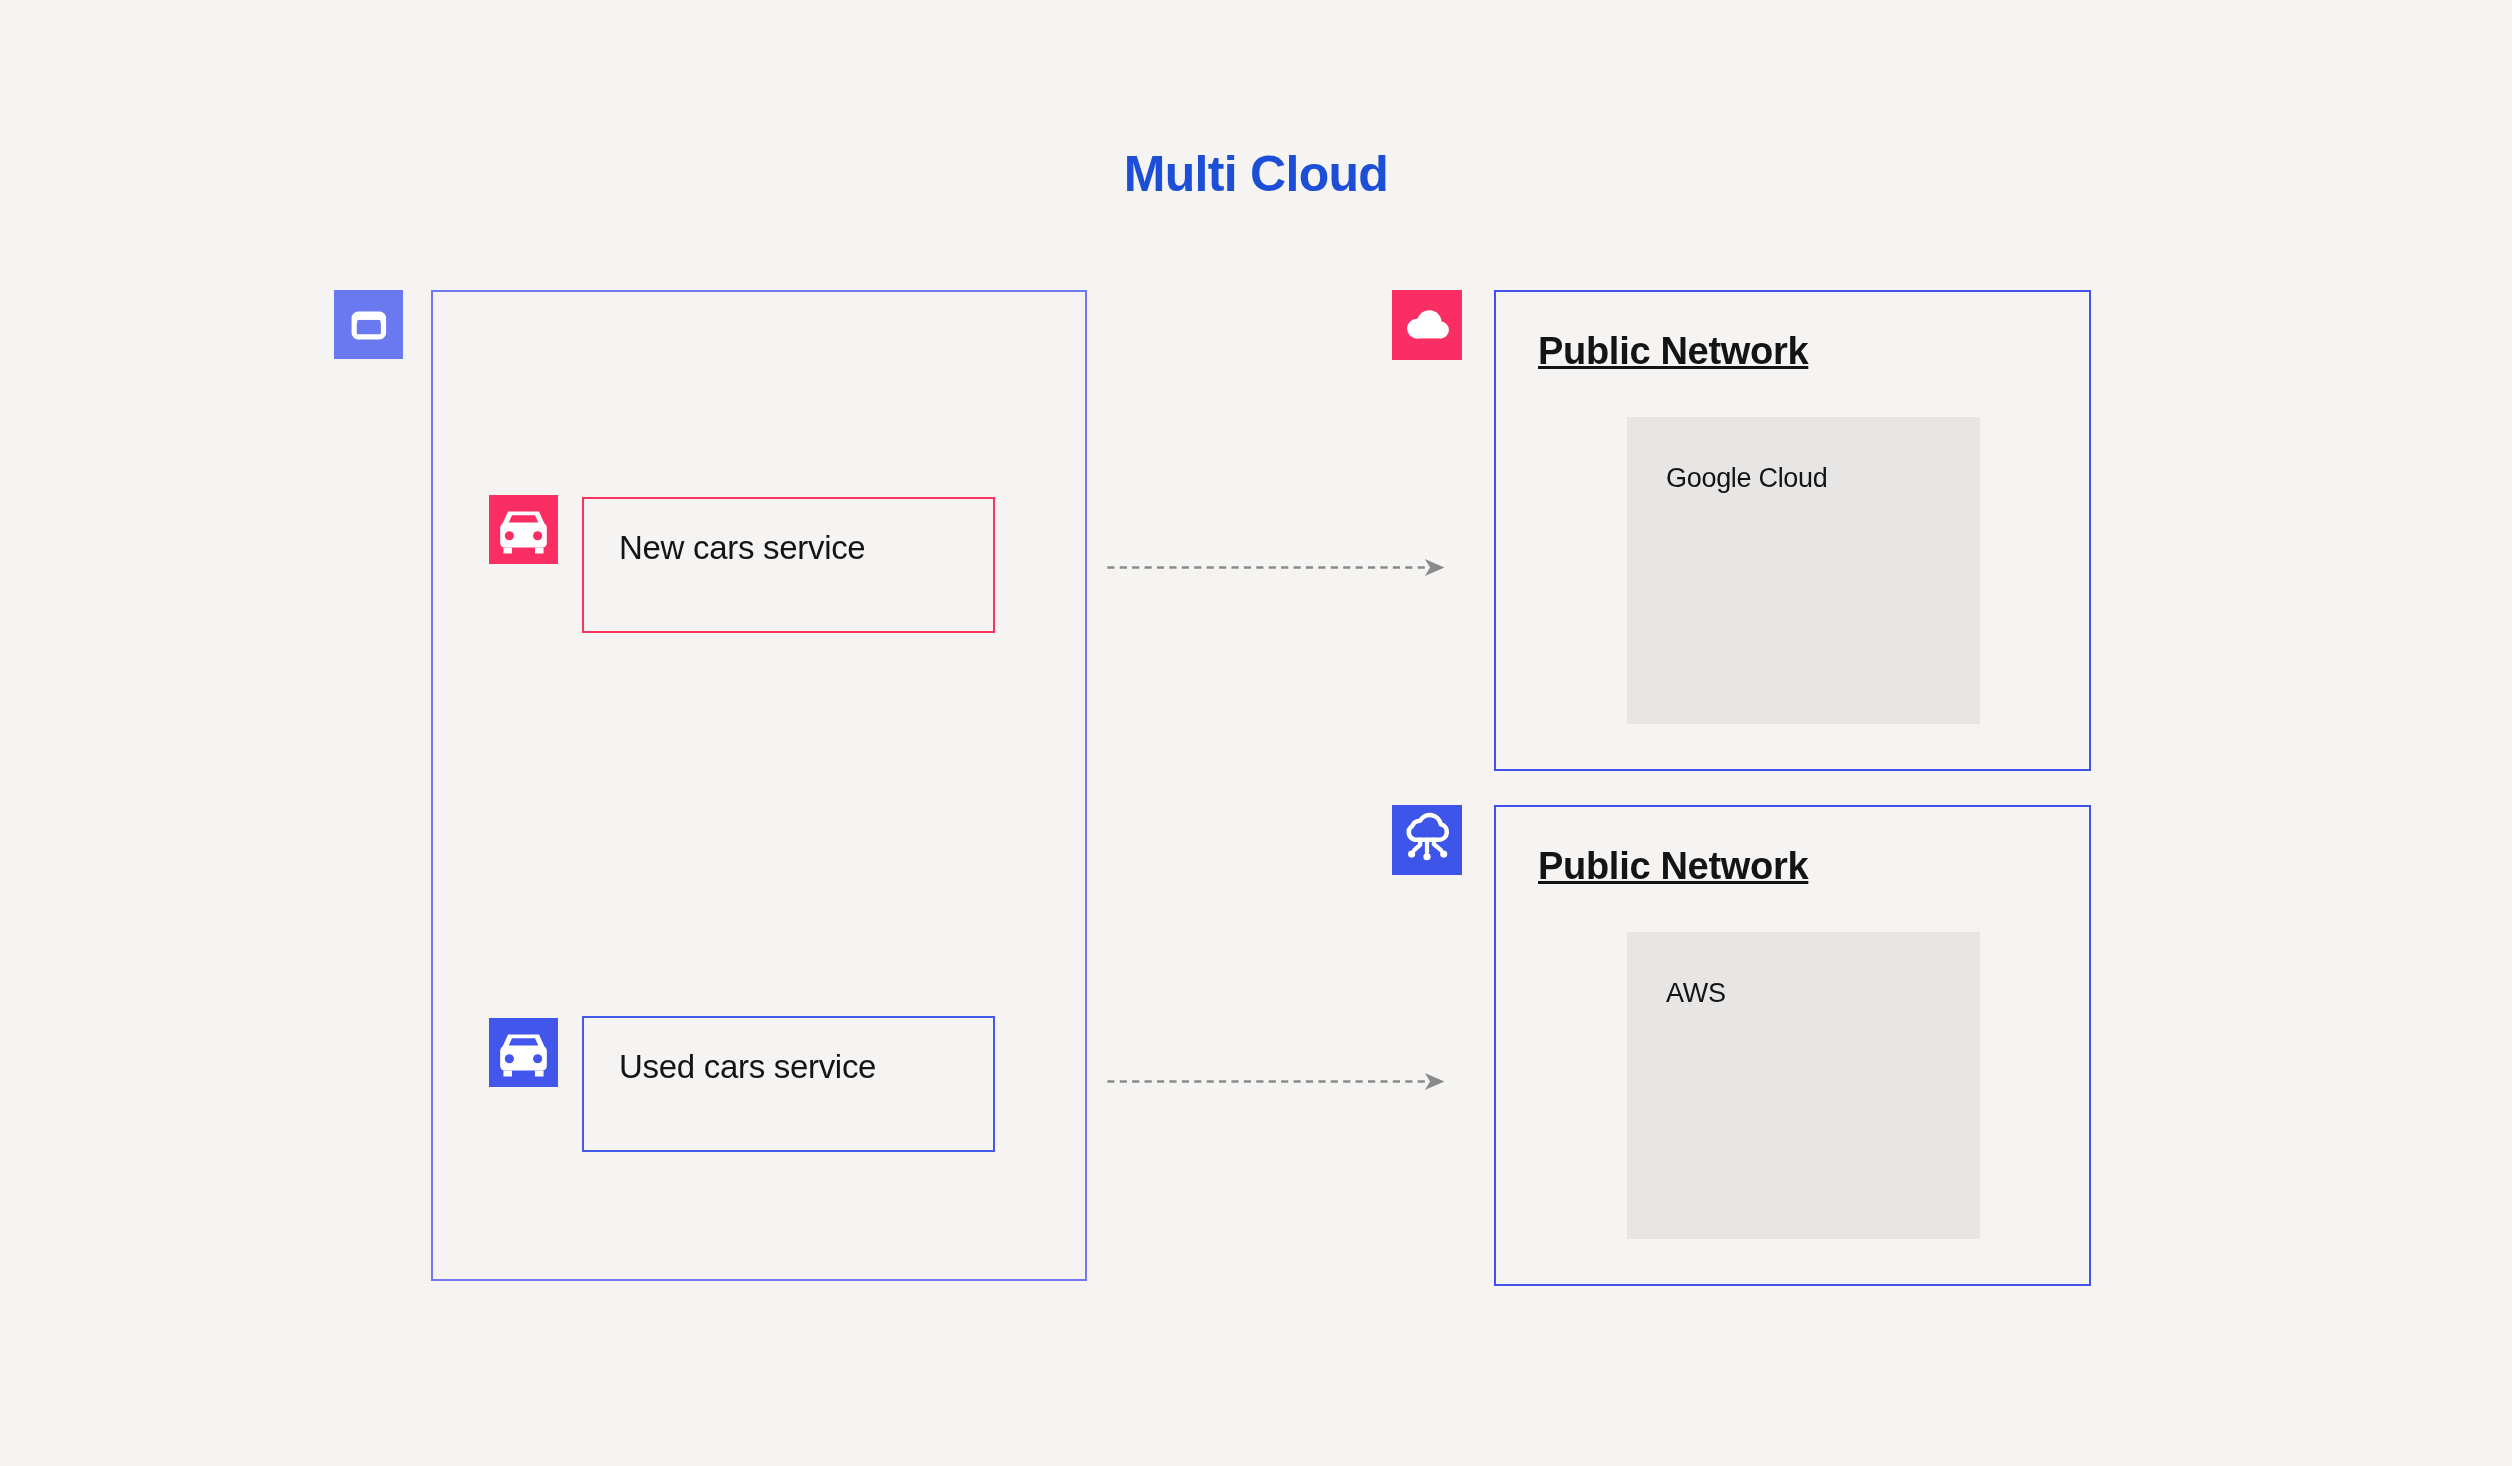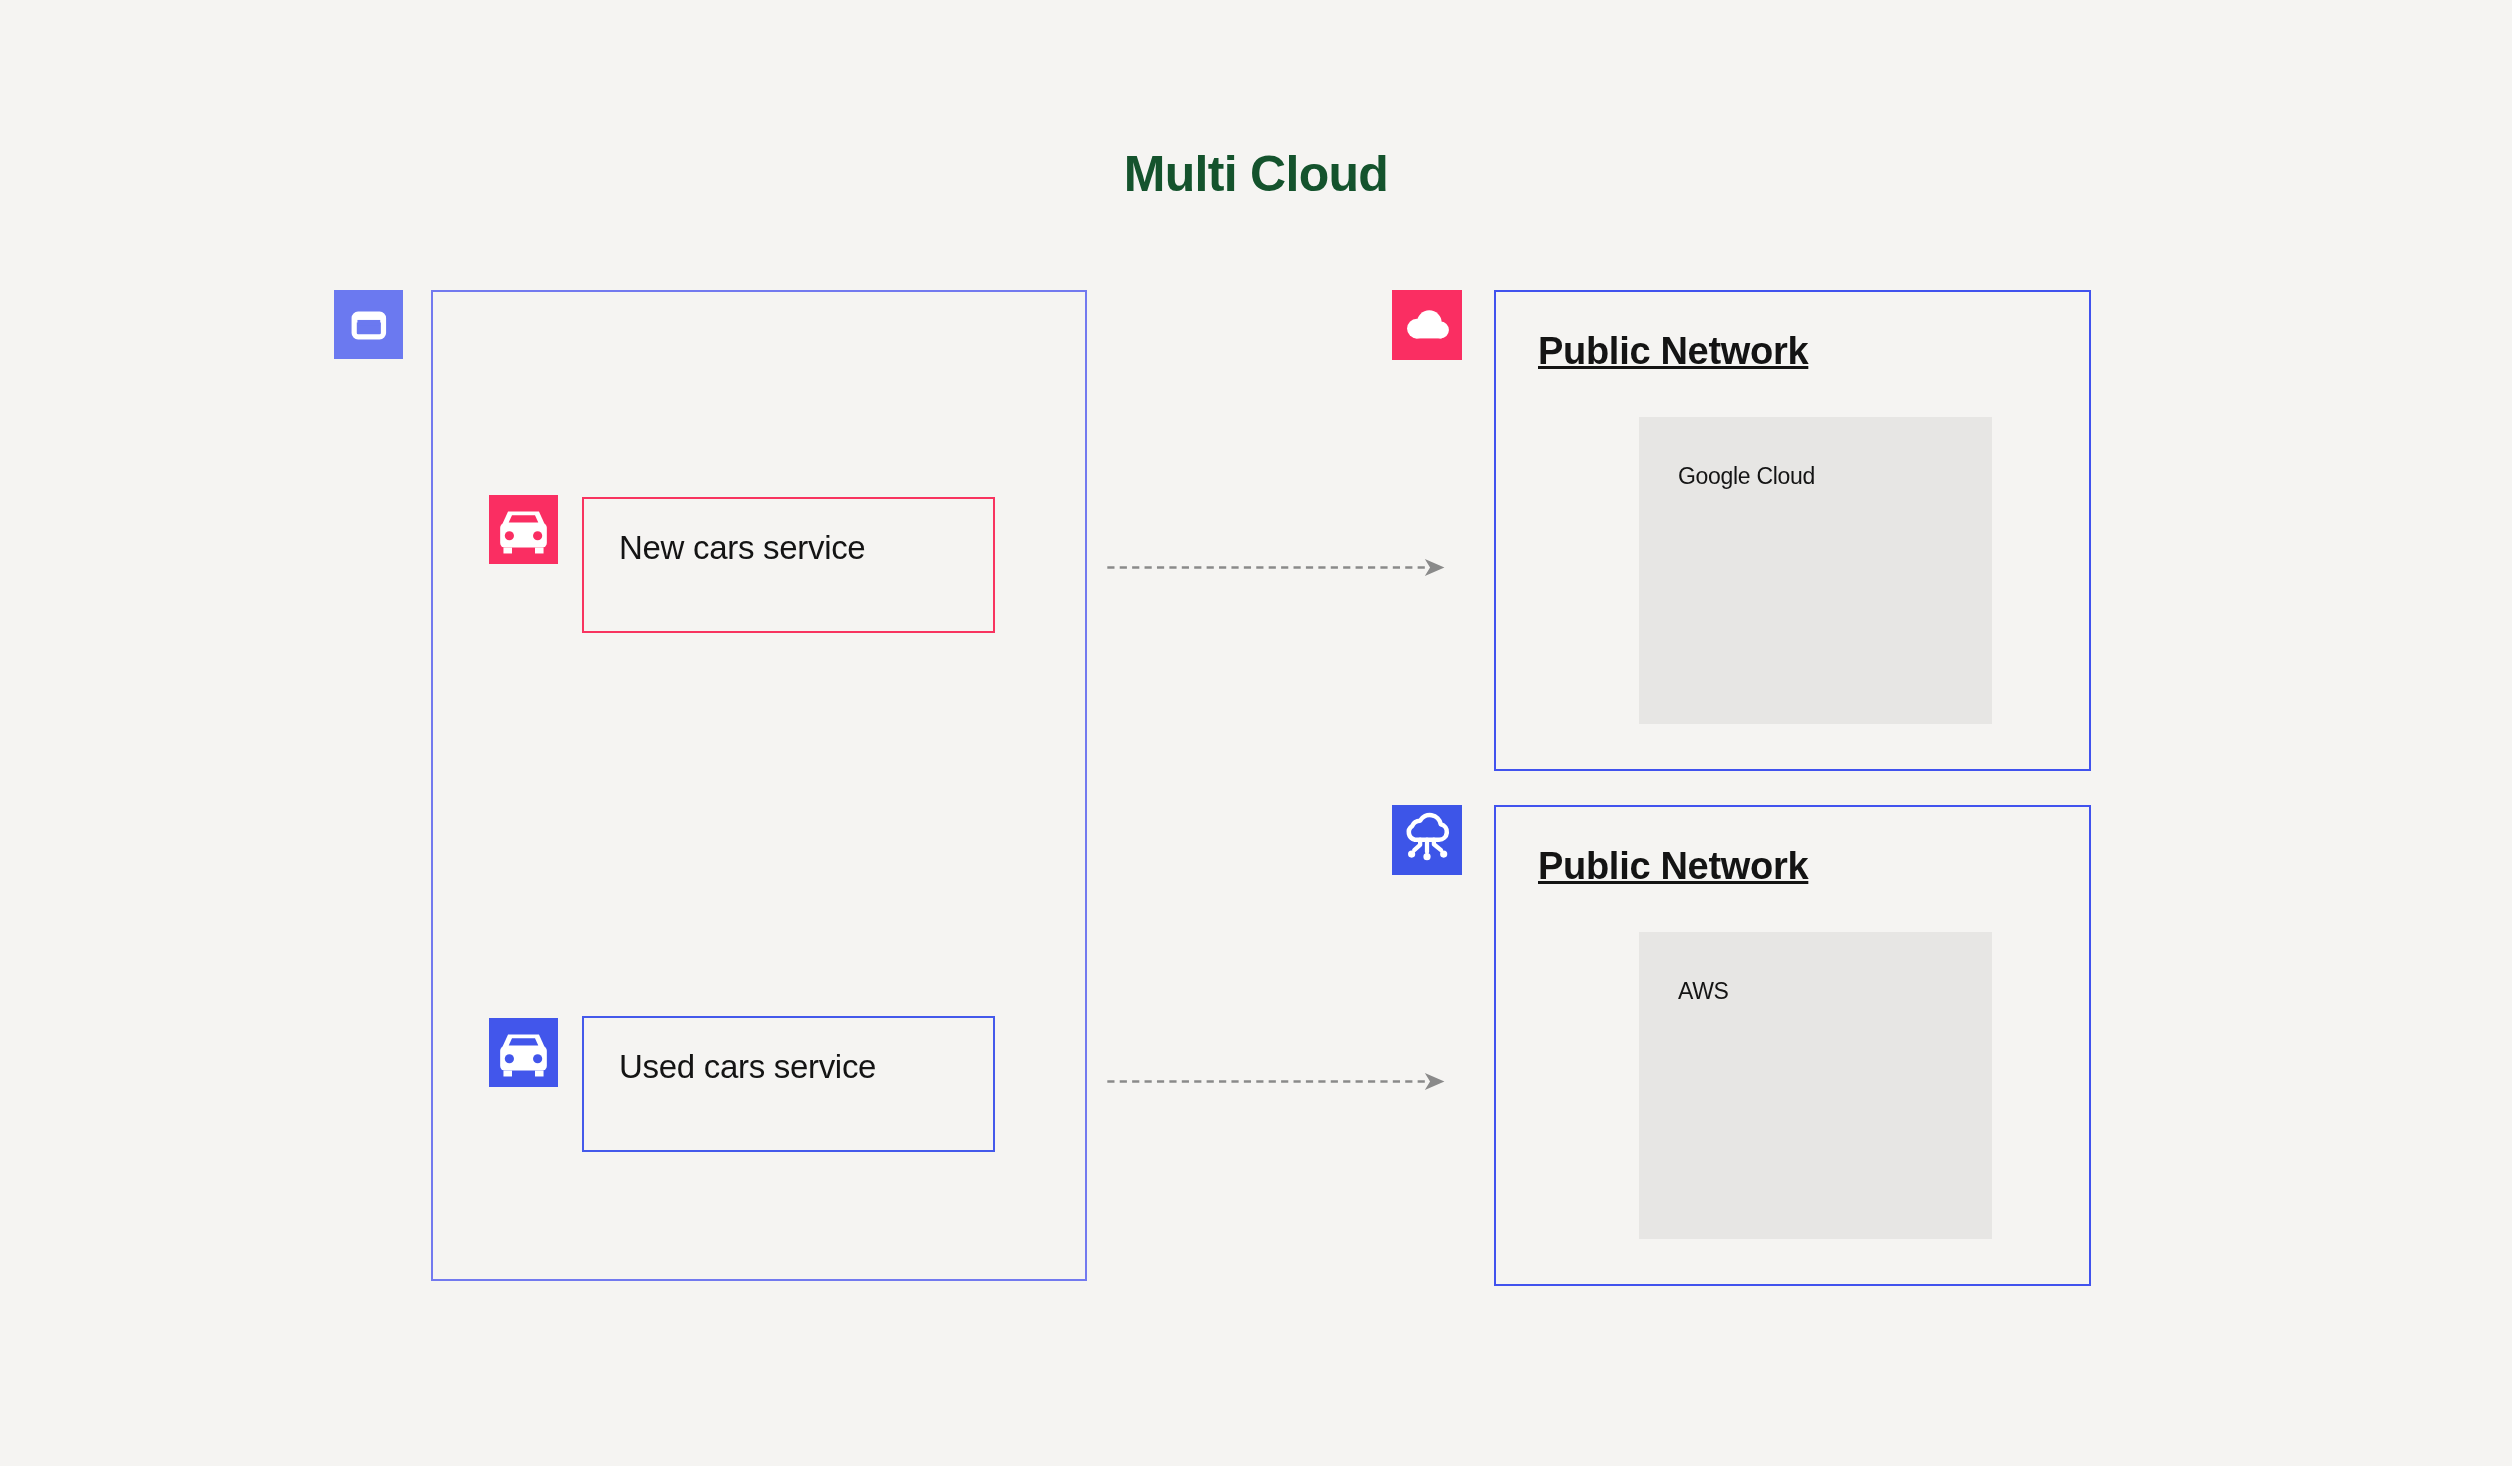--- a/index.html
+++ b/index.html
@@ -16,21 +16,21 @@
     background:#f5f4f2;
   }
   .title{
     position:absolute;
     left:0; top:145px; width:100%;
     margin:0;
     text-align:center;
     font-size:50px;
     font-weight:700;
     letter-spacing:-0.7px;
-    color:#14532d;
+    color:#1d4ed8;
   }
   .box{
     position:absolute;
     box-sizing:border-box;
     background:transparent;
   }
   .app-box{
     left:431px; top:290px;
     width:656px; height:991px;
     border:2px solid #7279ef;
@@ -68,24 +68,23 @@
   }
   .service-box.pink{ top:205px; border:2px solid #f8335f; }
   .service-box.blue{ top:724px; border:2px solid #4459eb; }
   .panel{
     position:absolute;
     left:131px; top:125px;
     width:353px; height:307px;
     background:#e7e6e4;
     box-sizing:border-box;
     padding:46px 0 0 39px;
-    font-size:23px;
+    font-size:27px;
     font-weight:400;
     letter-spacing:-0.3px;
-    margin-left:12px;
   }
   .chip{
     position:absolute;
     background:currentColor;
   }
   .chip svg{
     position:absolute;
     left:0; top:0;
     width:100%; height:100%;
     display:block;

